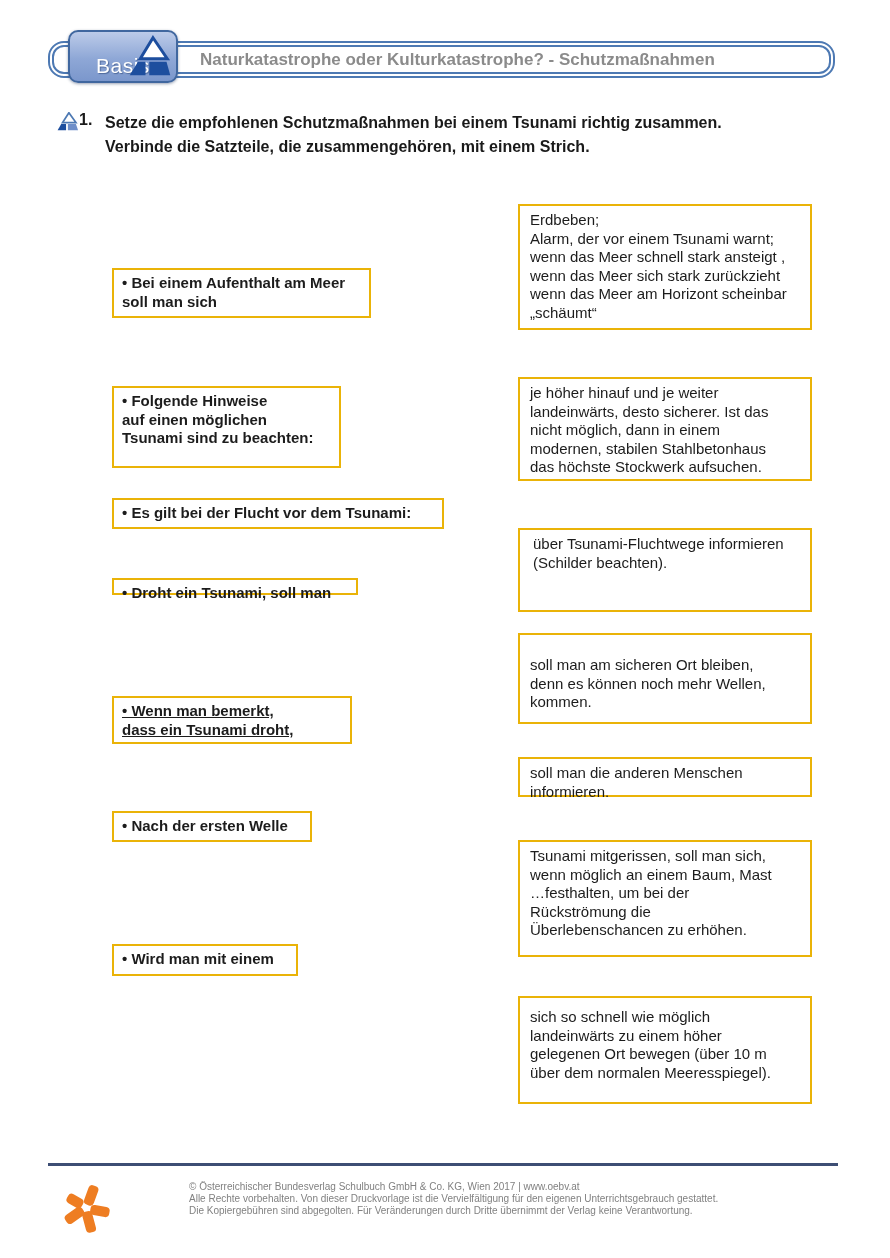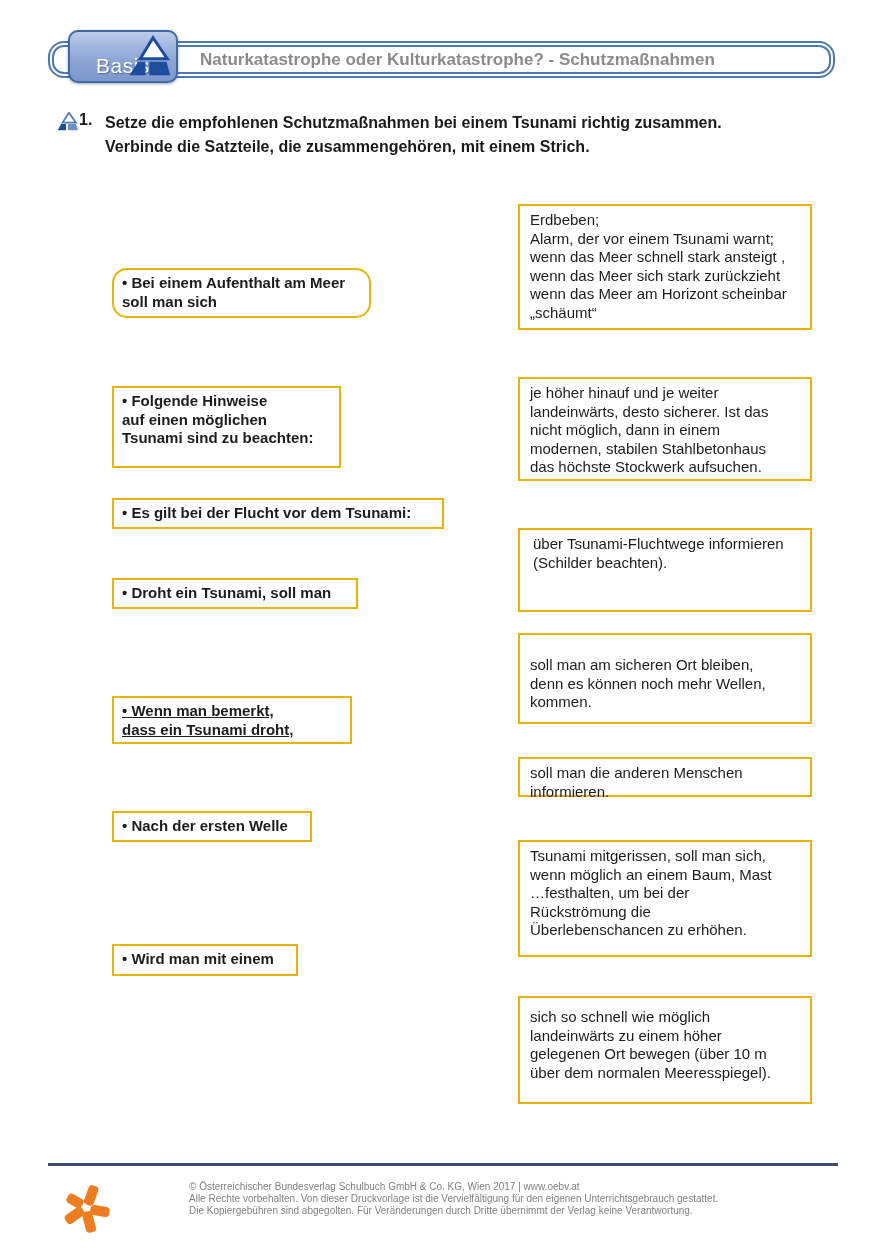--- a/index.html
+++ b/index.html
@@ -42,24 +42,24 @@
   }
 
   
   .box {
     position:absolute; border:2px solid #eab308; background:#fff;
     font-size:15px; line-height:18.5px; color:#1c1c1c; white-space:pre-wrap;
   }
   .lbox { font-weight:bold; padding:4px 8px; }
   .rbox { font-weight:normal; padding:5px 10px; }
 
-  .l1 { left:112px; top:268px; width:259px; height:50px;border-radius:15px; }
+  .l1 { left:112px; top:268px; width:259px; height:50px; }
   .l2 { left:112px; top:386px; width:229px; height:82px; }
   .l3 { left:112px; top:498px; width:332px; height:31px; }
-  .l4 { left:112px; top:578px; width:246px; height:31px; }
+  .l4 { left:112px; top:578px; width:246px; height:17px; }
   .l5 { left:112px; top:696px; width:240px; height:48px;text-decoration:underline; }
   .l6 { left:112px; top:811px; width:200px; height:31px; }
   .l7 { left:112px; top:944px; width:186px; height:32px; }
 
   .r1 { left:518px; top:204px; width:294px; height:126px; }
   .r2 { left:518px; top:377px; width:294px; height:104px; }
   .r3 { left:518px; top:528px; width:294px; height:84px; padding-left:13px; }
   .r4 { left:518px; top:633px; width:294px; height:91px; padding-top:21px; }
   .r5 { left:518px; top:757px; width:294px; height:40px; }
   .r6 { left:518px; top:840px; width:294px; height:117px; }

